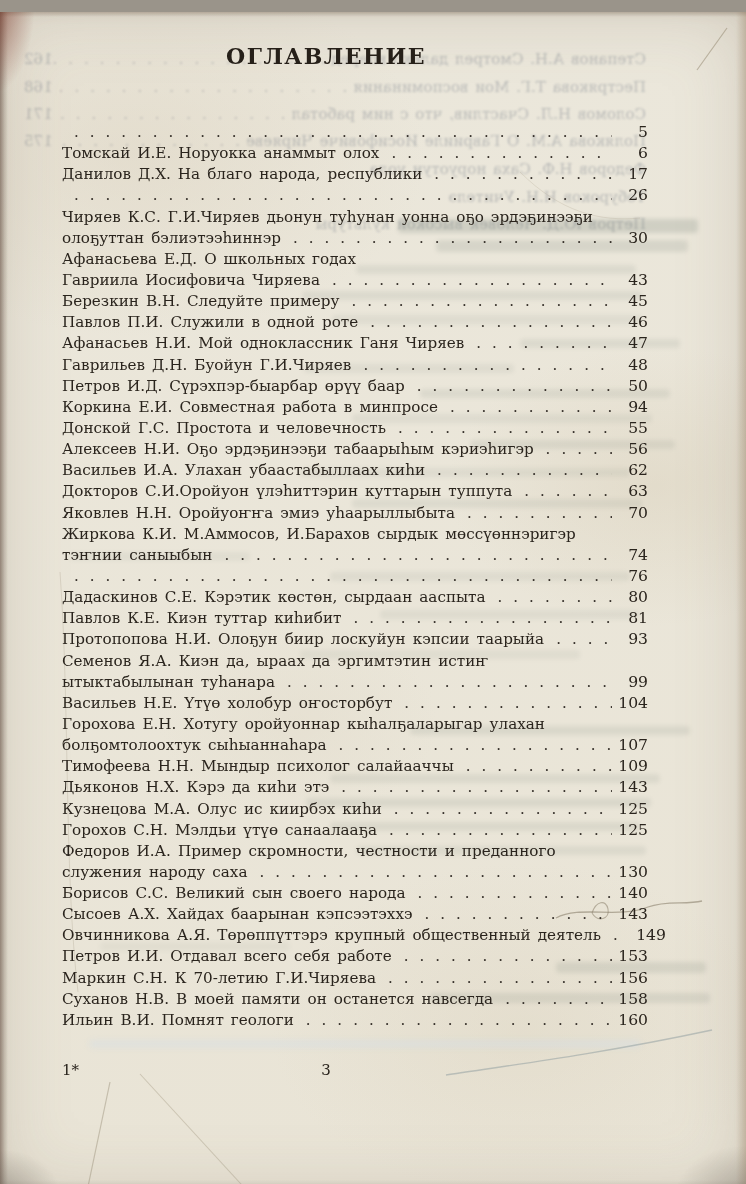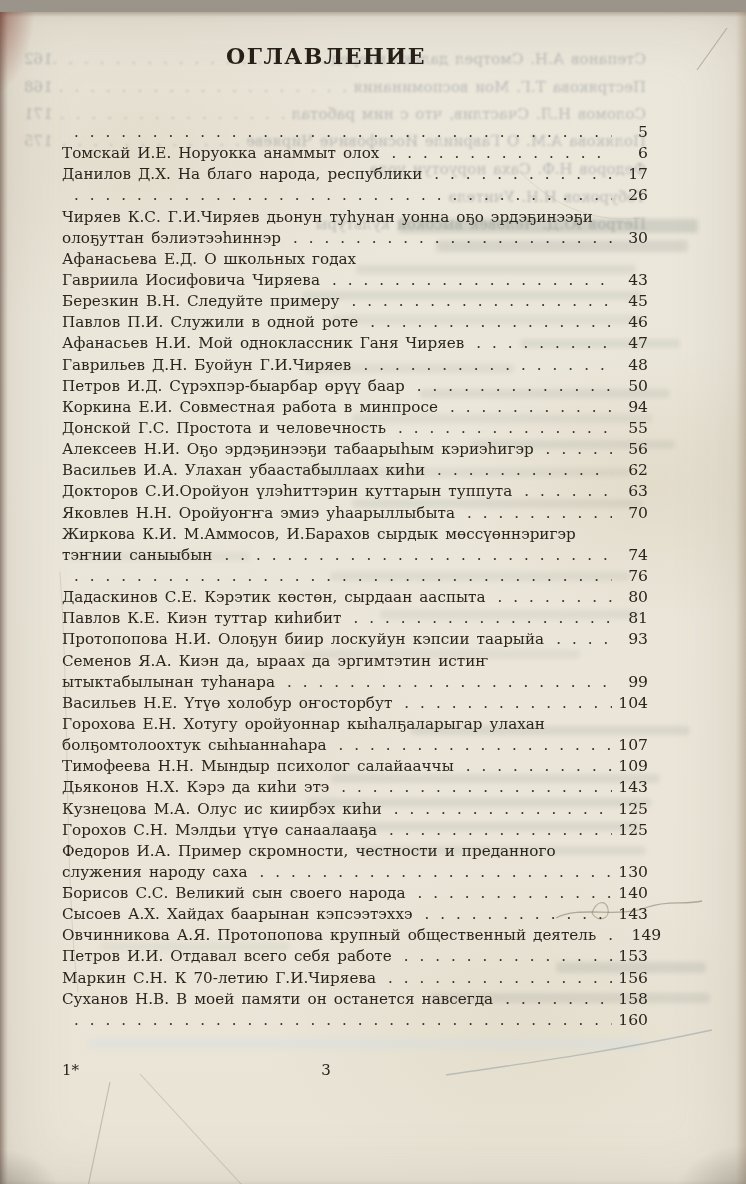--- a/index.html
+++ b/index.html
@@ -311,40 +311,41 @@
         <span class="toc-text">Борисов С.С. Великий сын своего народа</span>
         <span class="leader">..................................................</span>
         <span class="pg">140</span>
       </div>
       <div class="toc-row">
         <span class="toc-text">Сысоев А.Х. Хайдах баарынан кэпсээтэххэ</span>
         <span class="leader">..................................................</span>
         <span class="pg">143</span>
       </div>
       <div class="toc-row">
-        <span class="toc-text">Овчинникова А.Я. Протопопова крупный общественный деятель</span>
+        <span class="toc-text">Овчинникова А.Я. Төрөппүттэрэ крупный общественный деятель</span>
         <span class="leader">..................................................</span>
         <span class="pg">149</span>
       </div>
       <div class="toc-row">
         <span class="toc-text">Петров И.И. Отдавал всего себя работе</span>
         <span class="leader">..................................................</span>
         <span class="pg">153</span>
       </div>
       <div class="toc-row">
         <span class="toc-text">Маркин С.Н. К 70-летию Г.И.Чиряева</span>
         <span class="leader">..................................................</span>
         <span class="pg">156</span>
       </div>
       <div class="toc-row">
         <span class="toc-text">Суханов Н.В. В моей памяти он останется навсегда</span>
         <span class="leader">..................................................</span>
         <span class="pg">158</span>
       </div>
       <div class="toc-row">
+        <span class="toc-text">Ильин В.И. Помнят геологи</span>
         <span class="leader">..................................................</span>
         <span class="pg">160</span>
       </div>
     </div>
 
   <div class="footer-mark footer-left">1*</div>
   <div class="footer-mark footer-center">3</div>
 
   <div class="edge edge-left"></div>
   <div class="edge edge-top"></div>

